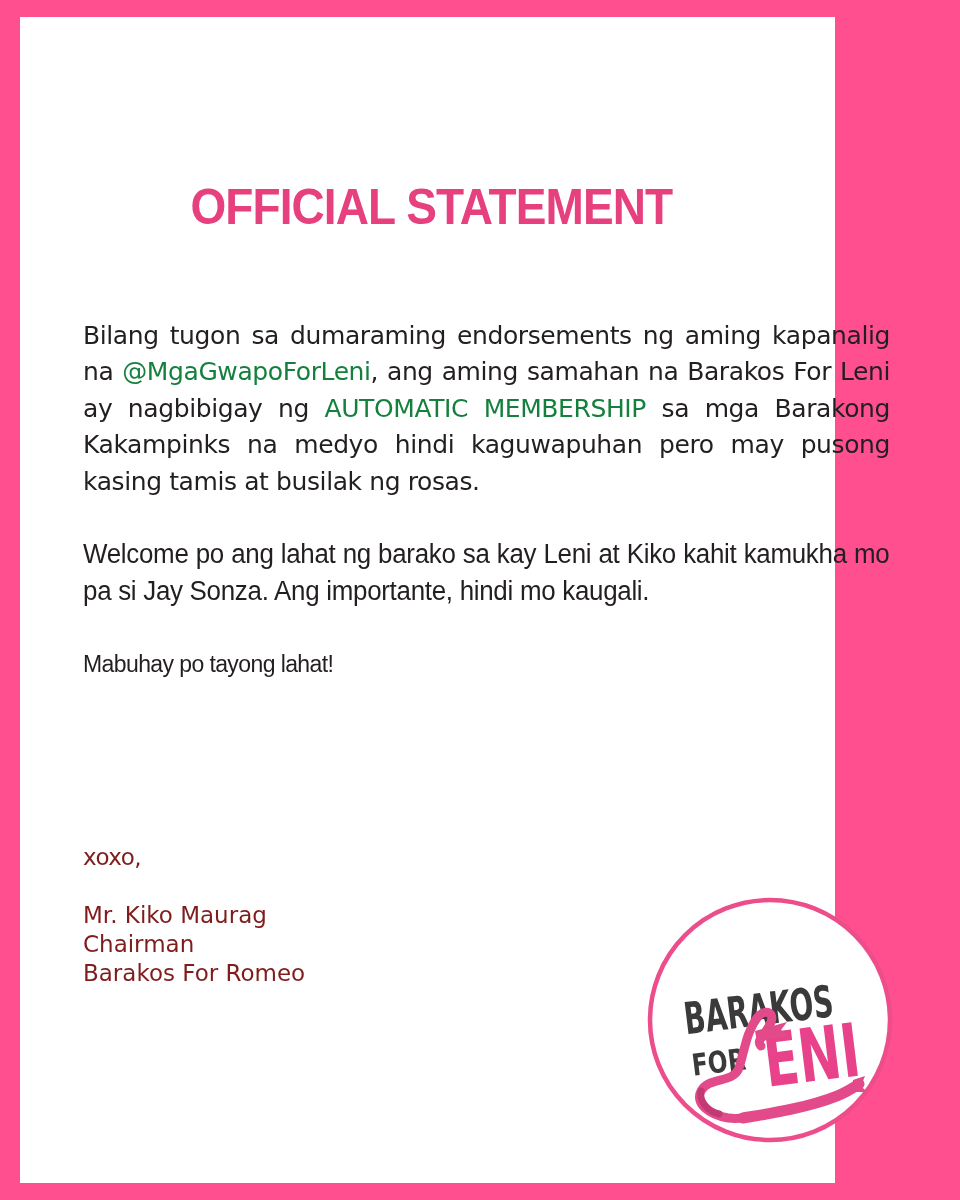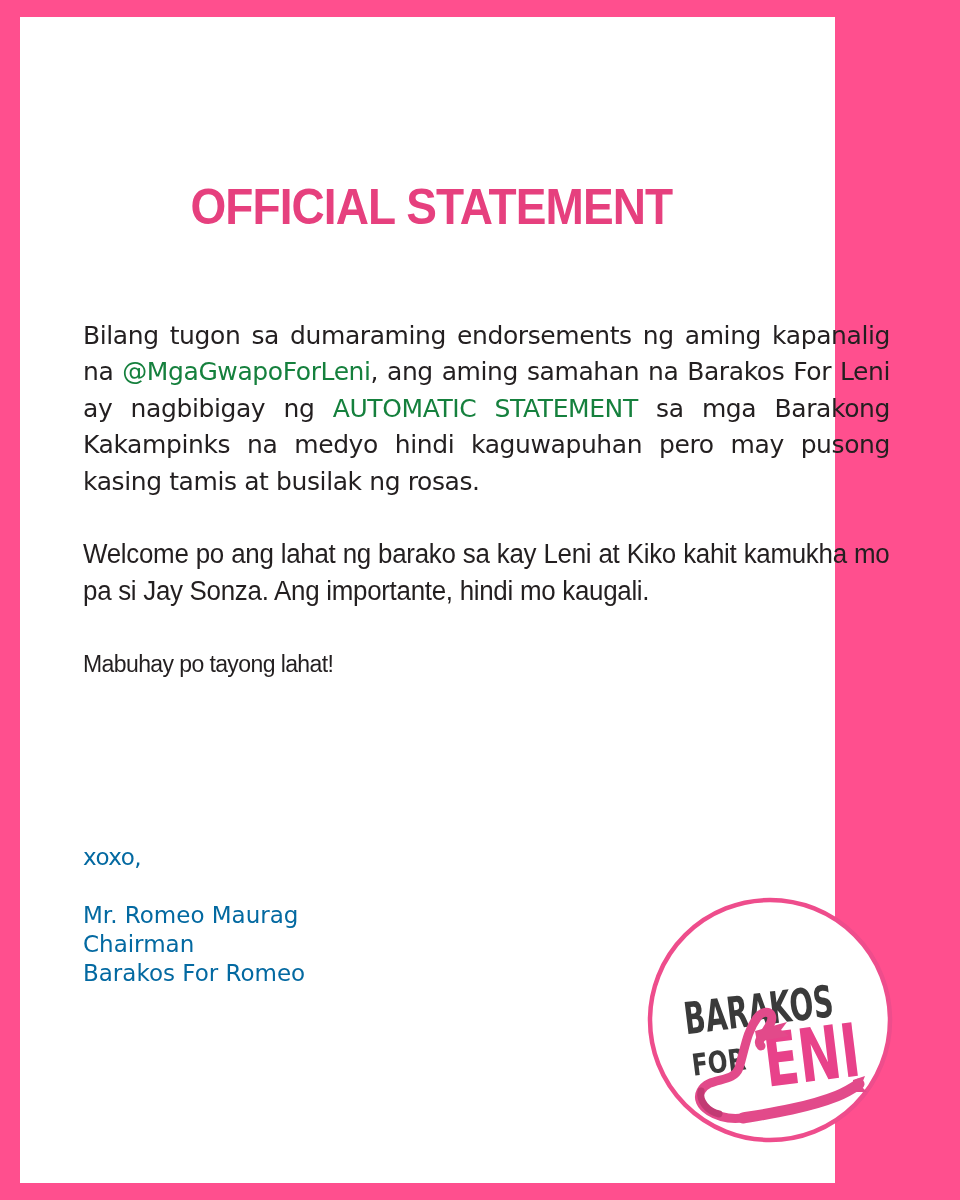--- a/index.html
+++ b/index.html
@@ -69,21 +69,21 @@
       font-size: 23px;
       letter-spacing: -0.6px;
     }
     .accent {
       color: #15803d;
     }
     .signature {
       position: absolute;
       left: 63px;
       top: 826px;
-      color: #0369a1;
+      color: #7f1d1d;
       font-family: "DejaVu Sans", sans-serif;
       font-size: 23px;
       line-height: 29px;
     }
     .sig-line {
       display: block;
       white-space: nowrap;
     }
     .sig-closing {
       margin-bottom: 29px;
@@ -103,30 +103,30 @@
     }
   </style>
 </head>
 <body>
 
 <div class="page">
 
   <h1 class="title">OFFICIAL STATEMENT</h1>
 
   <div class="body-text">
-    <p class="para p1"><span>Bilang tugon sa dumaraming endorsements ng aming kapanalig na </span><span class="accent">@MgaGwapoForLeni</span><span>, ang aming samahan na Barakos For Leni ay nagbibigay ng </span><span class="accent">AUTOMATIC STATEMENT</span><span> sa mga Barakong Kakampinks na medyo hindi kaguwapuhan pero may pusong kasing tamis at busilak ng rosas.</span></p>
+    <p class="para p1"><span>Bilang tugon sa dumaraming endorsements ng aming kapanalig na </span><span class="accent">@MgaGwapoForLeni</span><span>, ang aming samahan na Barakos For Leni ay nagbibigay ng </span><span class="accent">AUTOMATIC MEMBERSHIP</span><span> sa mga Barakong Kakampinks na medyo hindi kaguwapuhan pero may pusong kasing tamis at busilak ng rosas.</span></p>
 
     <p class="para p2"><span>Welcome po ang lahat ng barako sa kay Leni at Kiko kahit kamukha mo pa si Jay Sonza. Ang importante, hindi mo kaugali.</span></p>
 
     <p class="para p3"><span>Mabuhay po tayong lahat!</span></p>
   </div>
 
   <div class="signature">
     <span class="sig-line sig-closing">xoxo,</span>
-    <span class="sig-line">Mr. Romeo Maurag</span>
+    <span class="sig-line">Mr. Kiko Maurag</span>
     <span class="sig-line">Chairman</span>
     <span class="sig-line">Barakos For Romeo</span>
   </div>
 
   <div class="logo">
     <svg viewBox="0 0 246 248" xmlns="http://www.w3.org/2000/svg">
       <circle cx="123" cy="124" r="120" fill="#ffffff" stroke="#ee4d8c" stroke-width="4.5"></circle>
       <g transform="rotate(-7 123 124)">
         <text x="38" y="128" font-family="'DejaVu Sans', sans-serif" font-weight="bold" font-size="44" fill="#3a3a3a" textLength="150" lengthAdjust="spacingAndGlyphs">BARAKOS</text>
         <text x="40" y="170" font-family="'DejaVu Sans', sans-serif" font-weight="bold" font-size="30" fill="#3a3a3a" textLength="54" lengthAdjust="spacingAndGlyphs">FOR</text>

